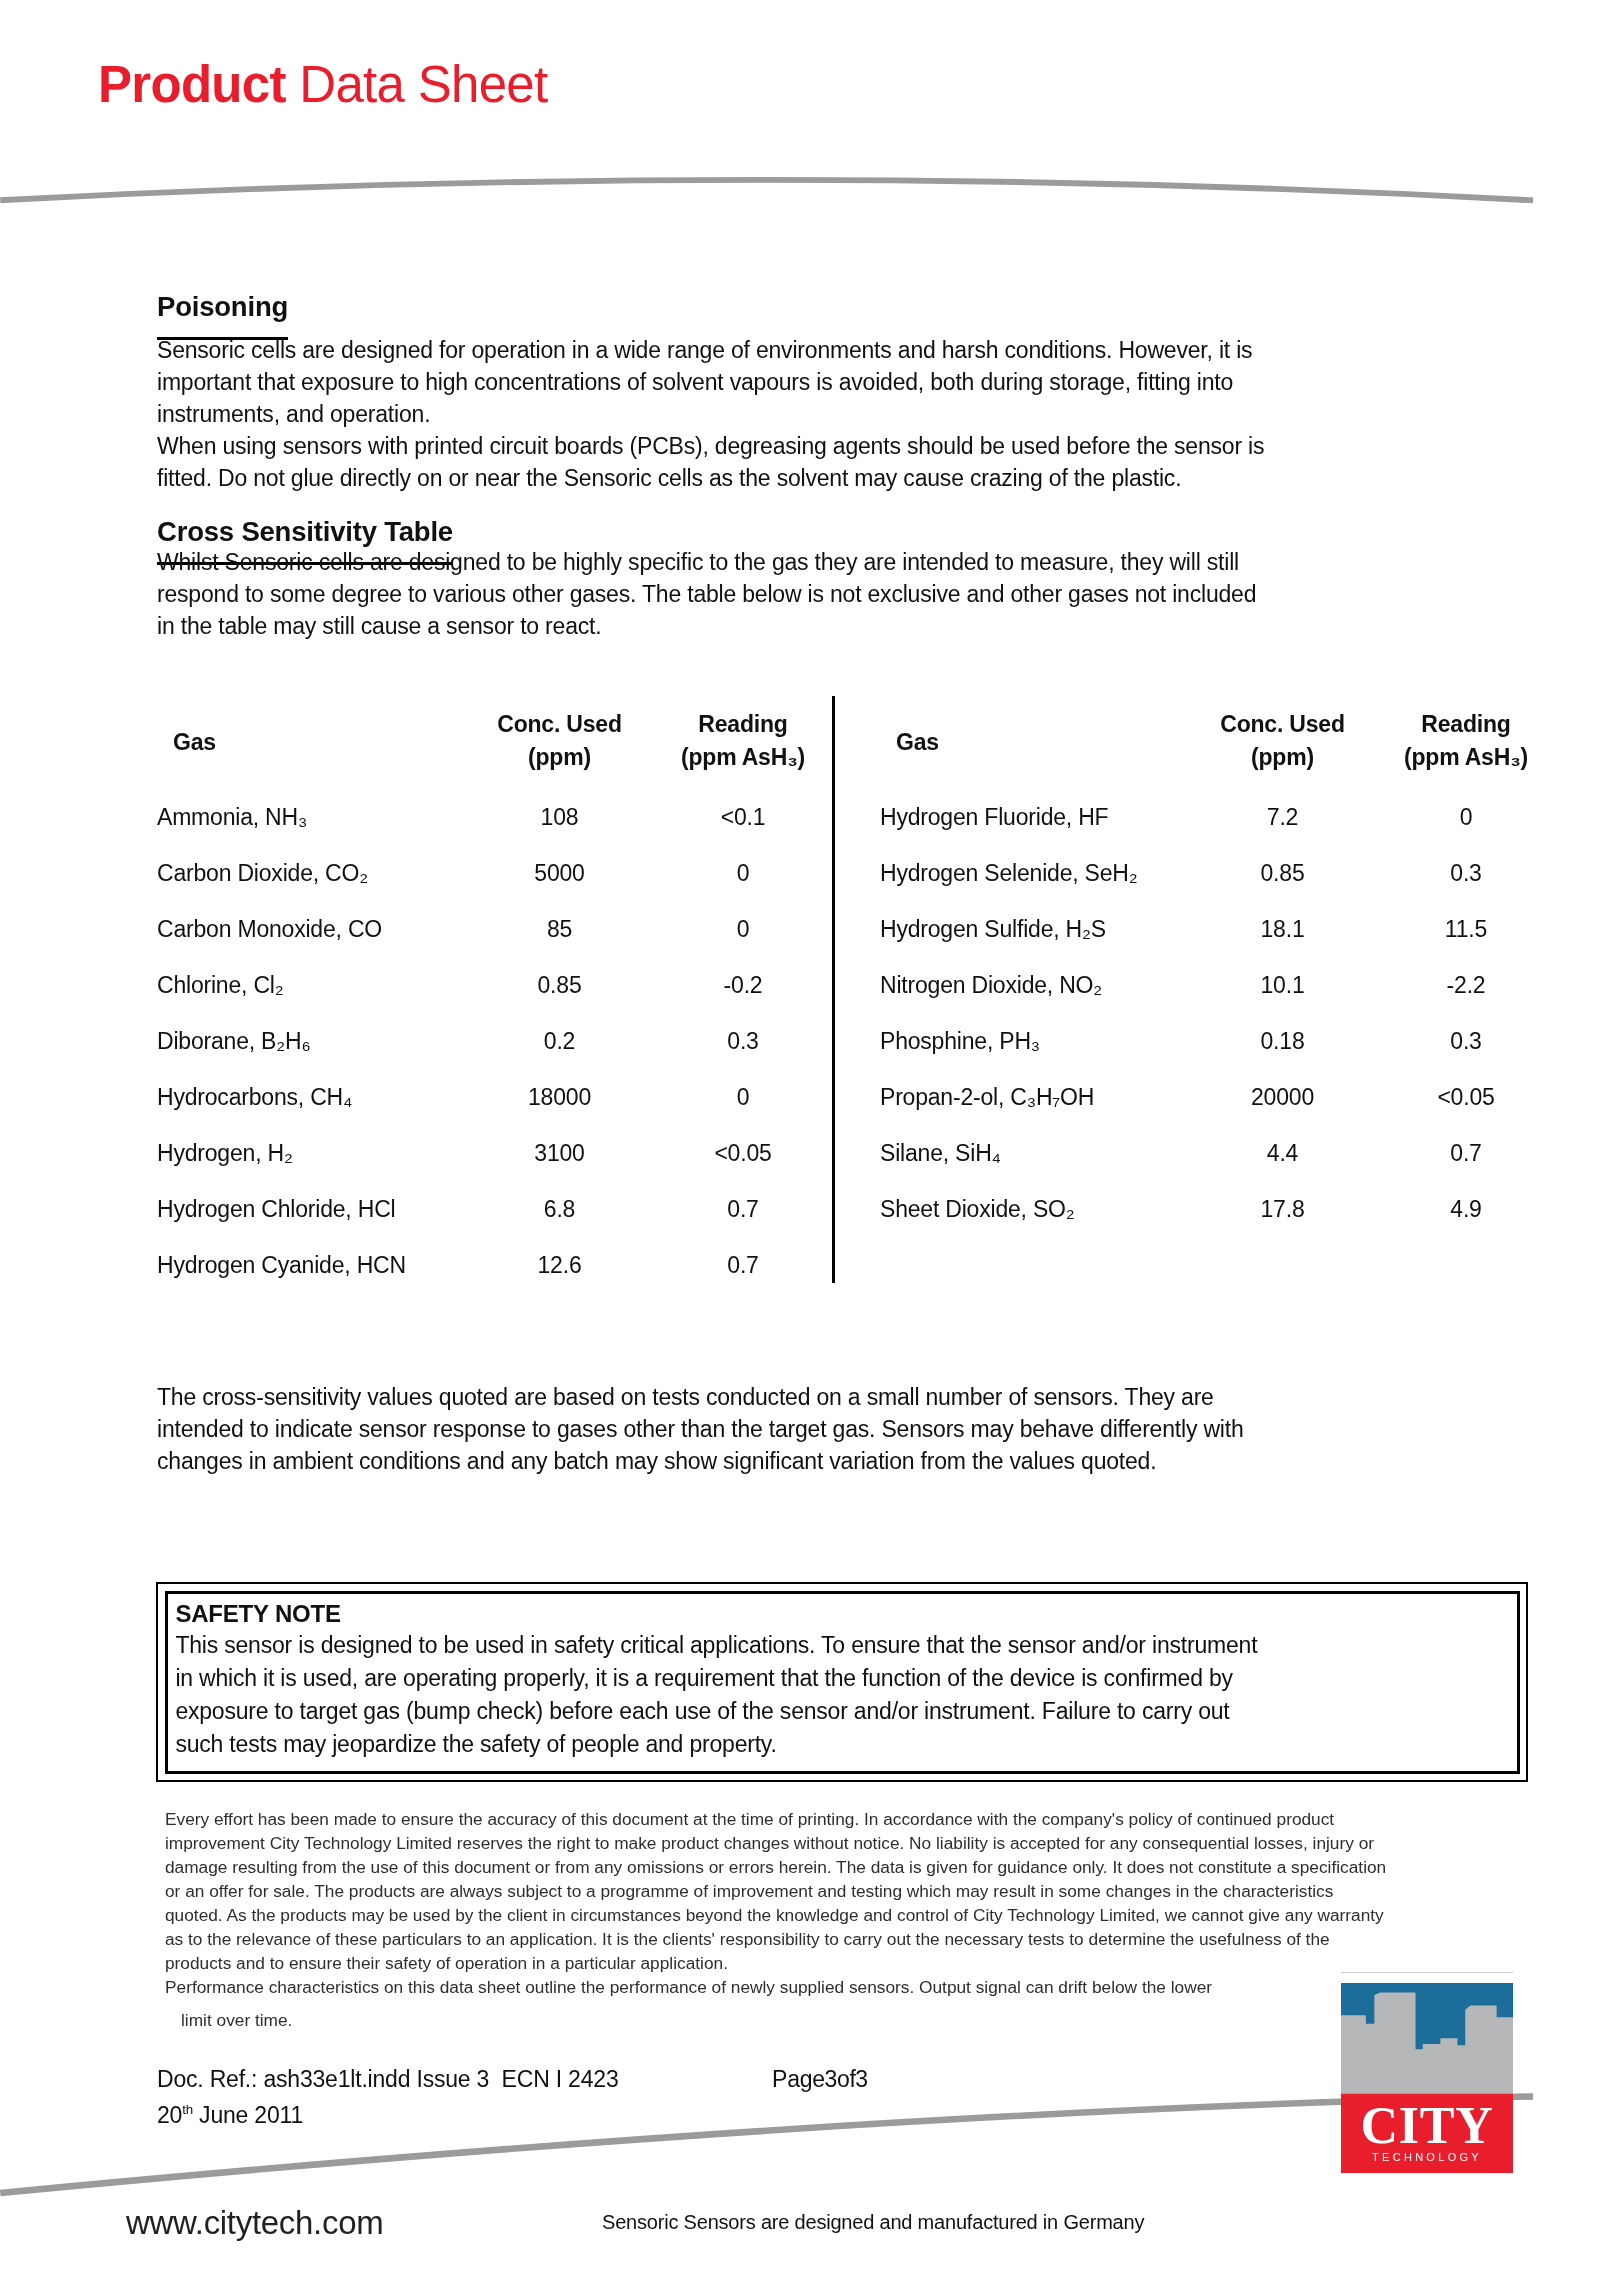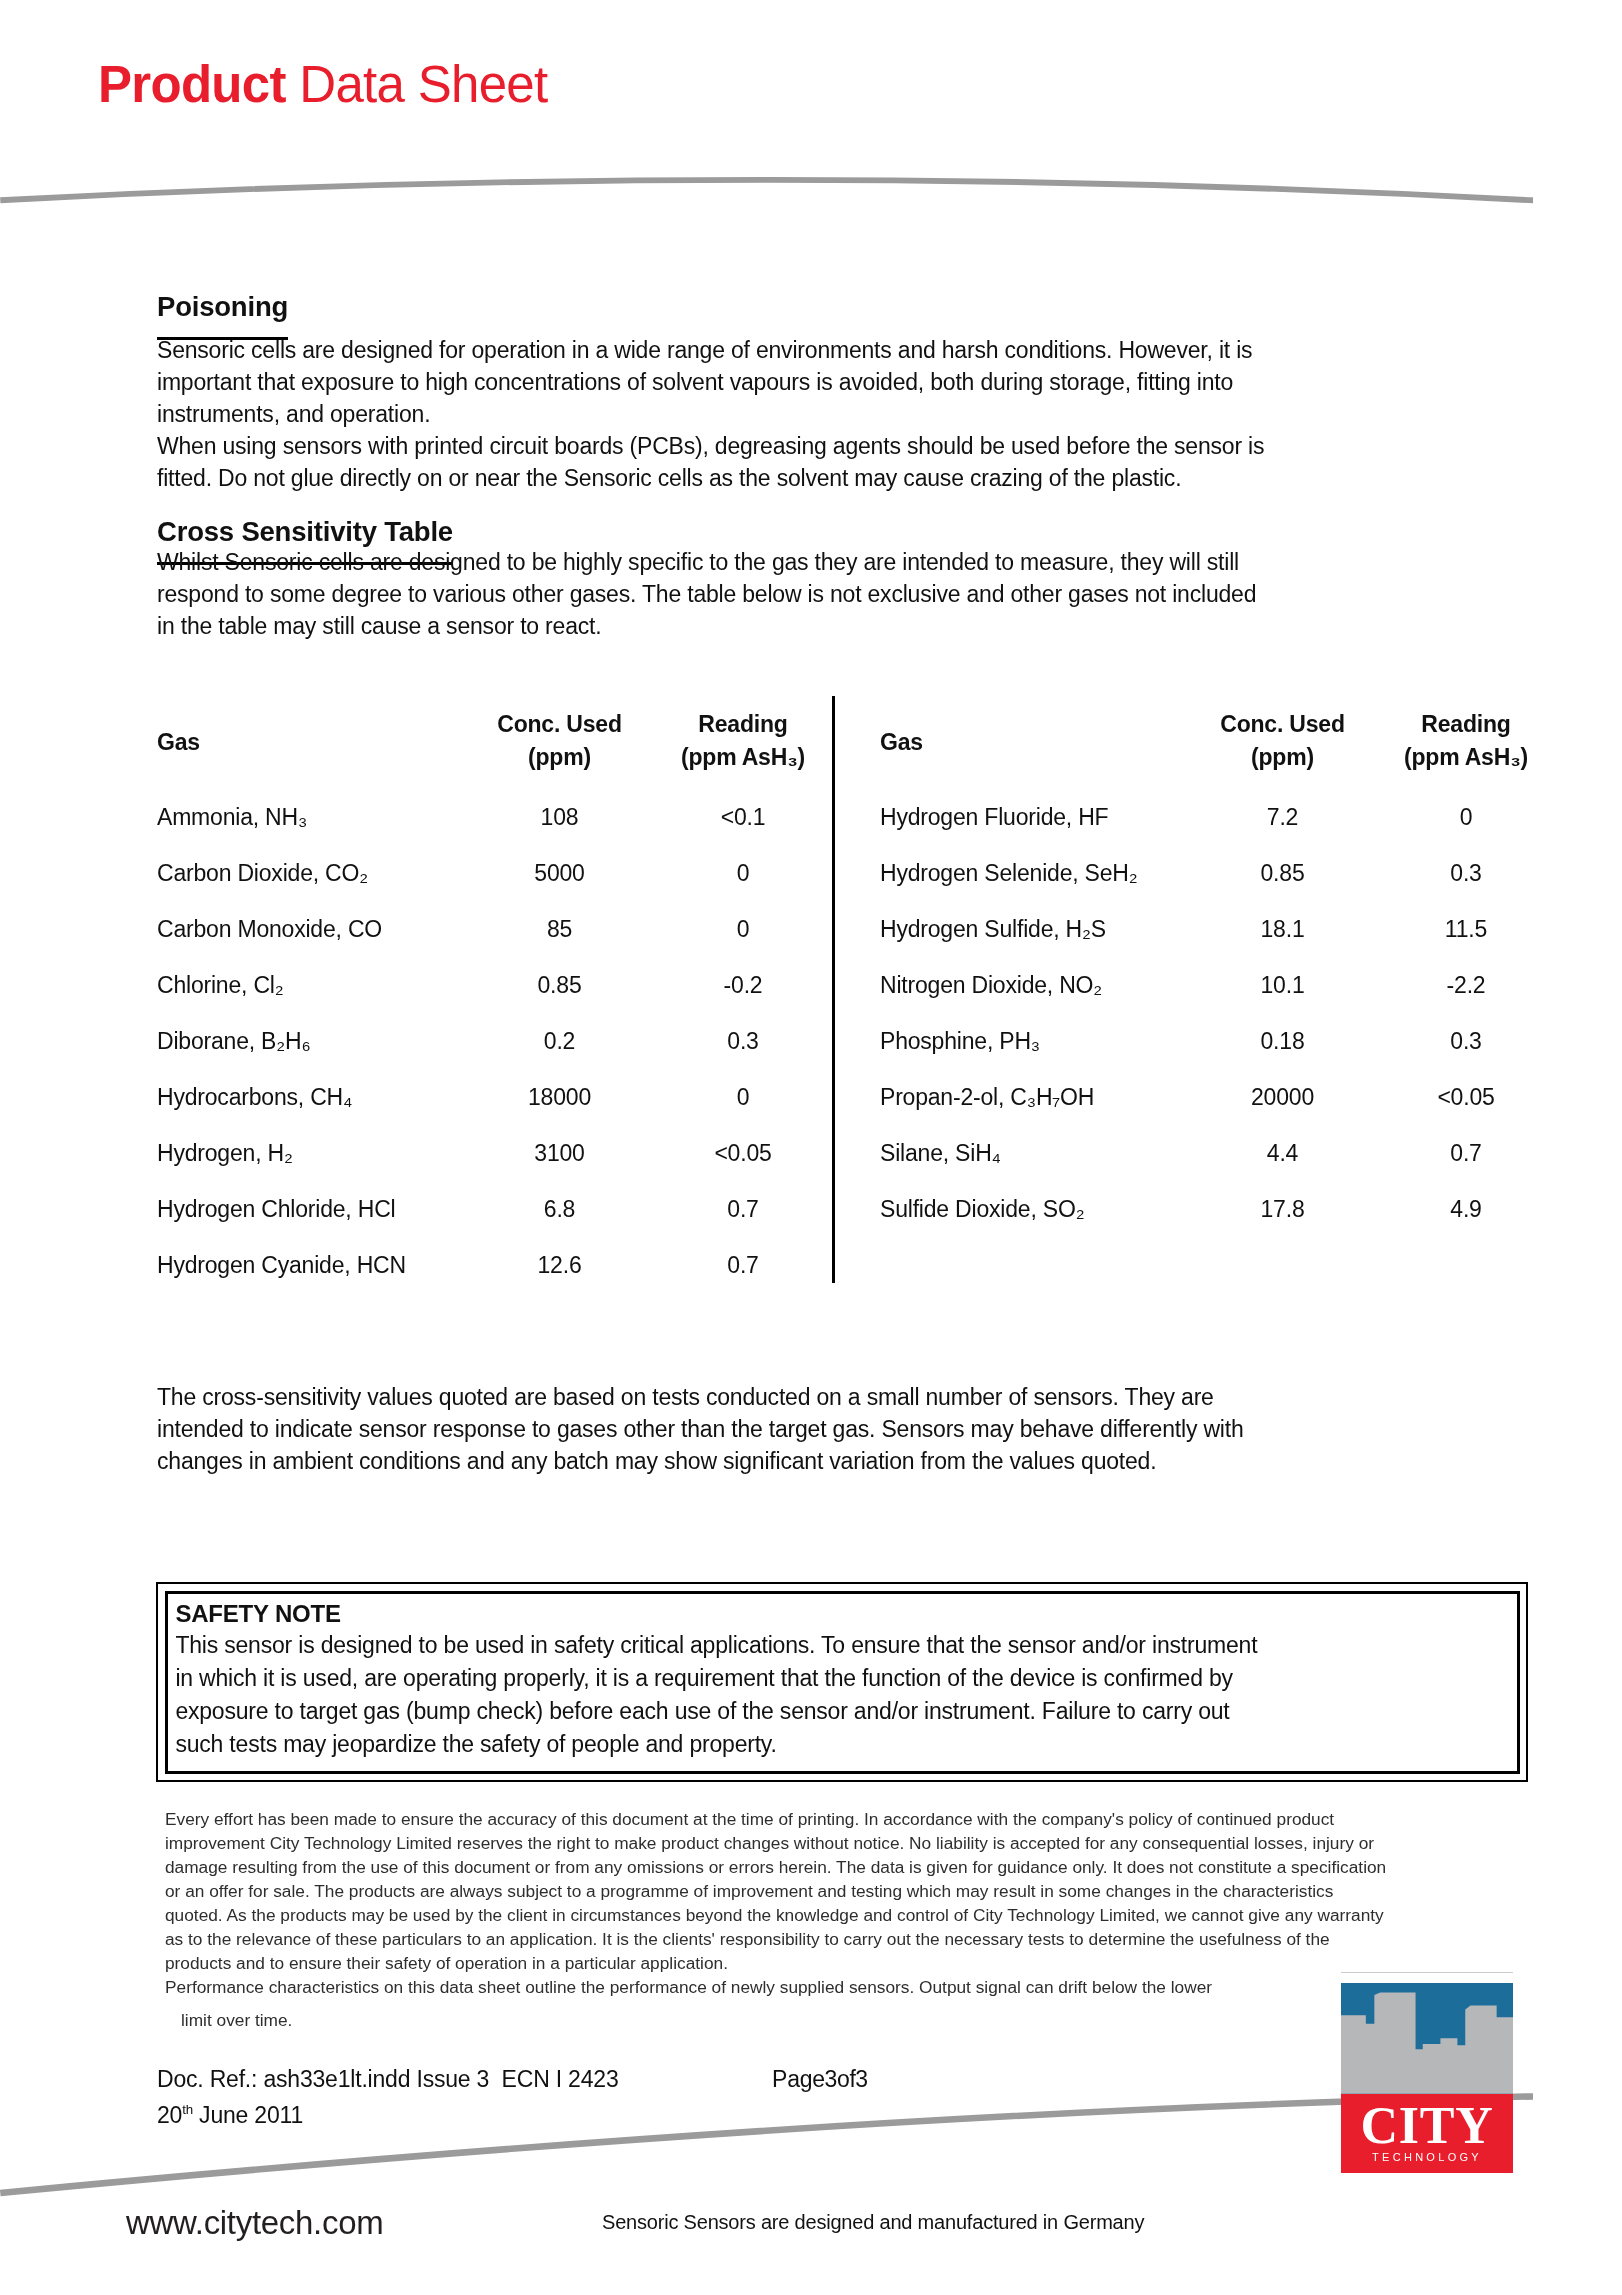--- a/index.html
+++ b/index.html
@@ -9,21 +9,21 @@
   
   .title{left:98px;top:59px;font-size:51px;line-height:1;color:#e81e2d;white-space:nowrap;letter-spacing:-0.7px;}
   .title .b{font-weight:bold;}
   
   .curves{left:0;top:0;width:1623px;height:2295px;pointer-events:none;}
   
   .h1{font-size:27.5px;font-weight:bold;border-bottom:3.3px solid #000;padding-bottom:16px;line-height:1;display:inline-block;}
   .body-text{font-size:23px;line-height:32px;white-space:pre-line;width:1394px;}
   
   .tbl-hdr{width:681px;height:79px;}
-  .hdr-gas{position:absolute;left:0;top:0;height:79px;line-height:79px;font-weight:bold;font-size:23px;}
+  .hdr-gas{position:absolute;left:16px;top:0;height:79px;line-height:79px;font-weight:bold;font-size:23px;}
   .hdr-col{position:absolute;top:5.2px;font-weight:bold;font-size:23px;line-height:33px;text-align:center;white-space:pre-line;}
   .hdr-conc{left:314px;width:177px;}
   .hdr-read{left:491px;width:190px;}
   .tbl-rows{width:681px;}
   .row{position:relative;height:56px;}
   .cell{position:absolute;top:0;height:56px;line-height:56px;font-size:23px;white-space:nowrap;}
   .cell-gas{left:0;}
   .cell-conc{left:314px;width:177px;text-align:center;}
   .cell-read{left:491px;width:190px;text-align:center;}
   .divider{left:832px;top:696px;width:3.3px;height:587px;background:#000;}
@@ -174,21 +174,21 @@
       <span class="cell cell-gas">Propan-2-ol, C₃H₇OH</span>
       <span class="cell cell-conc">20000</span>
       <span class="cell cell-read">&lt;0.05</span>
     </div>
     <div class="row">
       <span class="cell cell-gas">Silane, SiH₄</span>
       <span class="cell cell-conc">4.4</span>
       <span class="cell cell-read">0.7</span>
     </div>
     <div class="row">
-      <span class="cell cell-gas">Sulfide Dioxide, SO₂</span>
+      <span class="cell cell-gas">Sheet Dioxide, SO₂</span>
       <span class="cell cell-conc">17.8</span>
       <span class="cell cell-read">4.9</span>
     </div>
   </div>
 
   <div class="abs divider"></div>
 
   <div class="abs body-text" style="left:157px;top:1381px;">The cross-sensitivity values quoted are based on tests conducted on a small number of sensors. They are
 intended to indicate sensor response to gases other than the target gas. Sensors may behave differently with
 changes in ambient conditions and any batch may show significant variation from the values quoted.</div>

